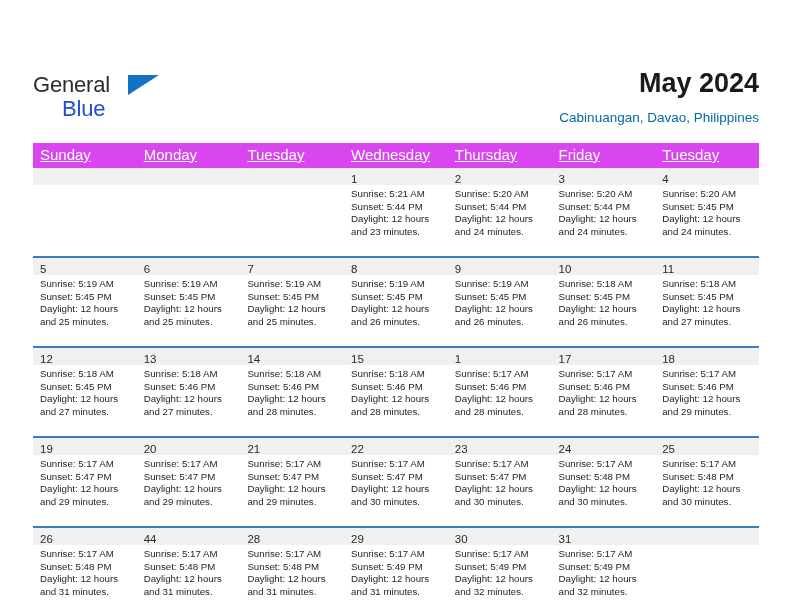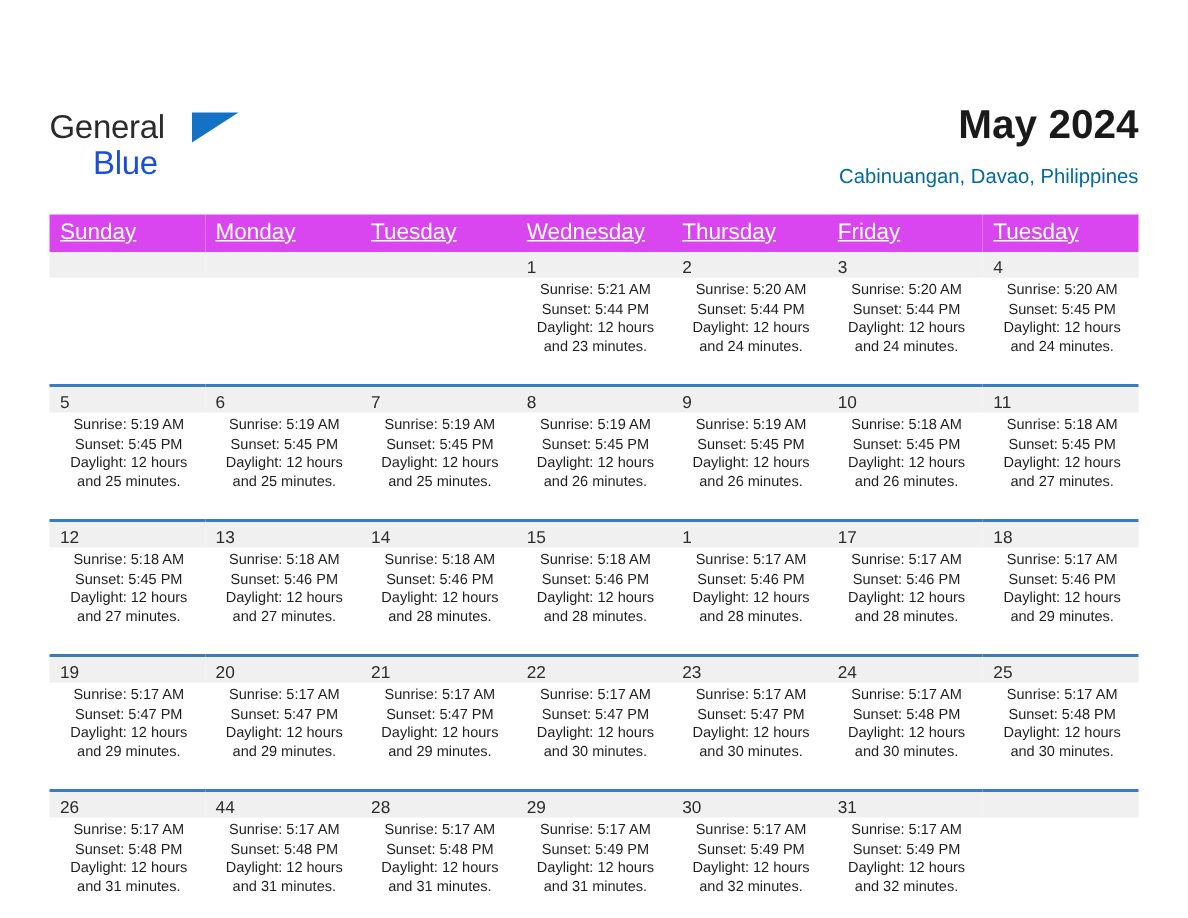--- a/index.html
+++ b/index.html
@@ -130,21 +130,20 @@
     padding: 1px 0 0 7px;
     box-sizing: border-box;
   }
   .datenum {
     font-size: 11.5px;
     color: #2b2b2b;
     line-height: 15px;
   }
   .details {
     padding: 3px 5px 0 7px;
-    text-align: center;
   }
   .details .line {
     font-size: 9.7px;
     line-height: 12.6px;
     color: #1f1f1f;
     white-space: nowrap;
   }
   .empty .datenum-band {
     background: #f0f0f0;
   }

